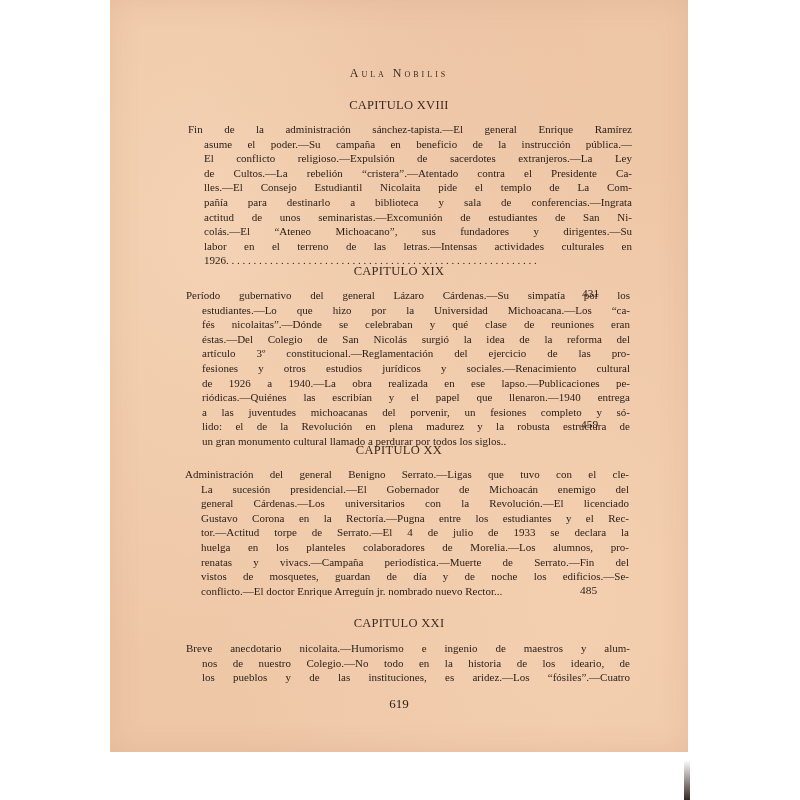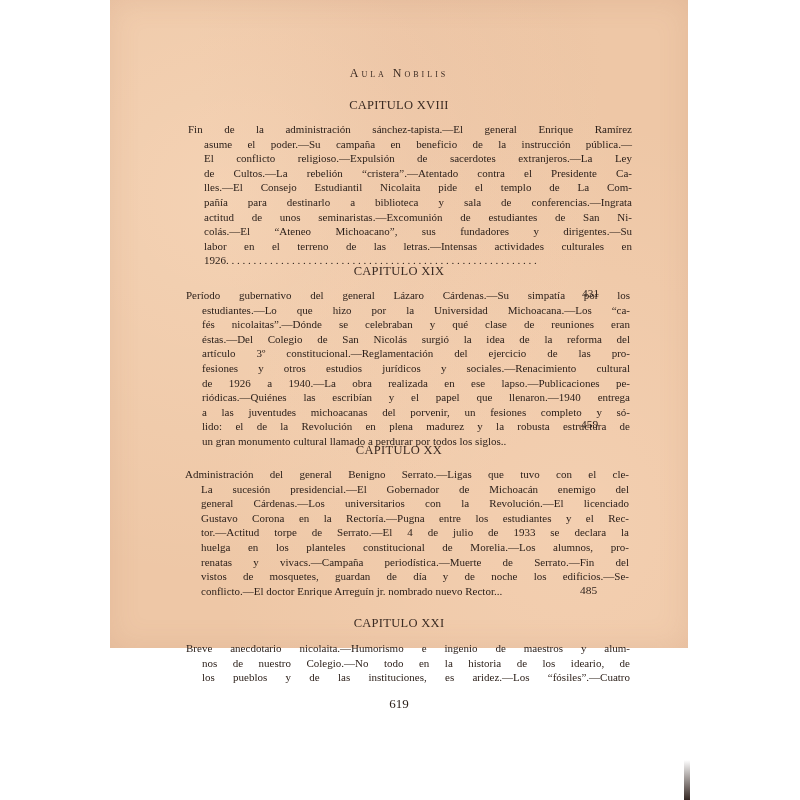--- a/index.html
+++ b/index.html
@@ -1,21 +1,21 @@
 <!DOCTYPE html>
 <html><head>
 <meta charset="utf-8">
 <style>
   html, body { margin: 0; padding: 0; }
   body {
     width: 800px; height: 800px; background: #ffffff; position: relative; overflow: hidden;
     font-family: "DejaVu Serif", "Liberation Serif", serif;
   }
   .page {
-    position: absolute; left: 110px; top: 0; width: 578px; height: 648px;
+    position: absolute; left: 110px; top: 0; width: 578px; height: 752px;
     background: #eec7a6;
     background-image:
       radial-gradient(ellipse at 20% 30%, rgba(255,230,205,0.35), transparent 60%),
       radial-gradient(ellipse at 80% 80%, rgba(255,225,200,0.3), transparent 55%),
       radial-gradient(ellipse at 50% 10%, rgba(220,170,140,0.2), transparent 50%);
     box-shadow: inset 0 0 30px rgba(170,110,80,0.15);
     text-decoration: underline;
   }
   .page-shadow {
     position: absolute; left: 684px; top: 760px; width: 6px; height: 40px;
@@ -84,21 +84,21 @@
   </div>
   <div class="pageref" style="top:418px; left:471px;">459</div>
 
   <div class="chapter-title" style="top:443px;">CAPITULO XX</div>
   <div class="entry" style="top:467px; left:75px;">
     <span class="line first">Administración del general Benigno Serrato.—Ligas que tuvo con el cle-</span>
     <span class="line indent">La sucesión presidencial.—El Gobernador de Michoacán enemigo del</span>
     <span class="line indent">general Cárdenas.—Los universitarios con la Revolución.—El licenciado</span>
     <span class="line indent">Gustavo Corona en la Rectoría.—Pugna entre los estudiantes y el Rec-</span>
     <span class="line indent">tor.—Actitud torpe de Serrato.—El 4 de julio de 1933 se declara la</span>
-    <span class="line indent">huelga en los planteles constitucional de Morelia.—Los alumnos, pro-</span>
+    <span class="line indent">huelga en los planteles colaboradores de Morelia.—Los alumnos, pro-</span>
     <span class="line indent">renatas y vivacs.—Campaña periodística.—Muerte de Serrato.—Fin del</span>
     <span class="line indent">vistos de mosquetes, guardan de día y de noche los edificios.—Se-</span>
     <span class="line indent last">conflicto.—El doctor Enrique Arreguín jr. nombrado nuevo Rector...</span>
   </div>
   <div class="pageref" style="top:584px; left:470px;">485</div>
 
   <div class="chapter-title" style="top:616px;">CAPITULO XXI</div>
   <div class="entry" style="top:641px; left:76px;">
     <span class="line first">Breve anecdotario nicolaita.—Humorismo e ingenio de maestros y alum-</span>
     <span class="line indent">nos de nuestro Colegio.—No todo en la historia de los ideario, de</span>

